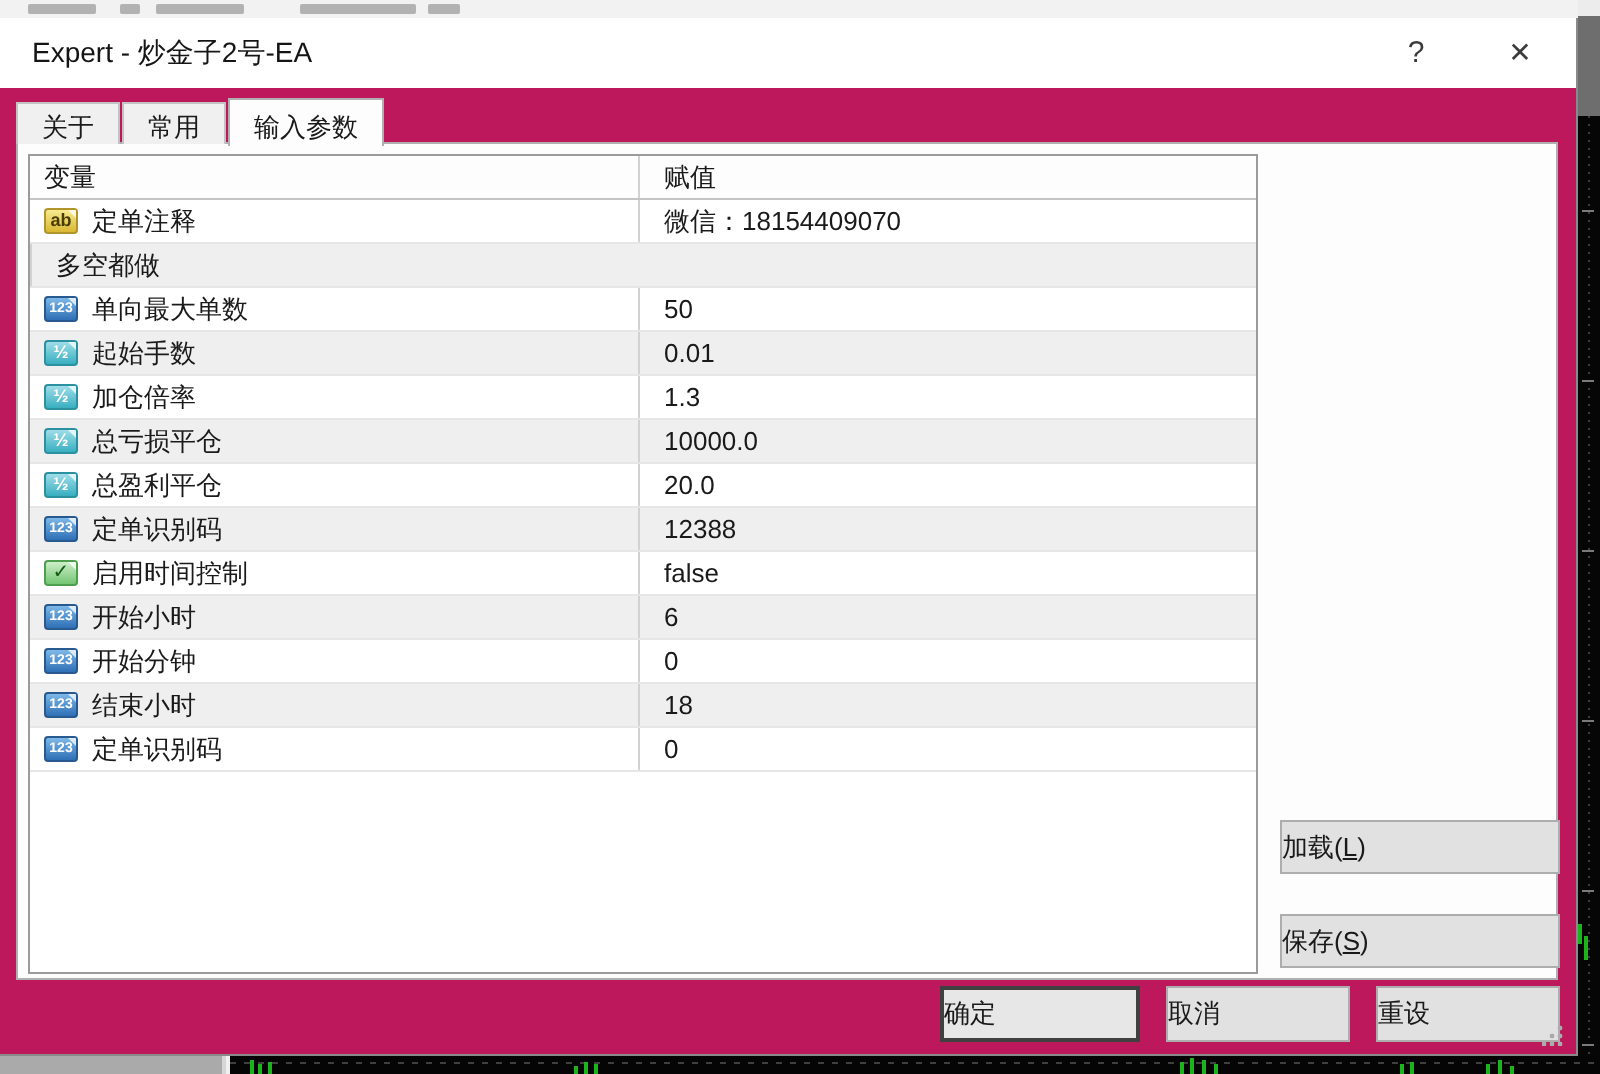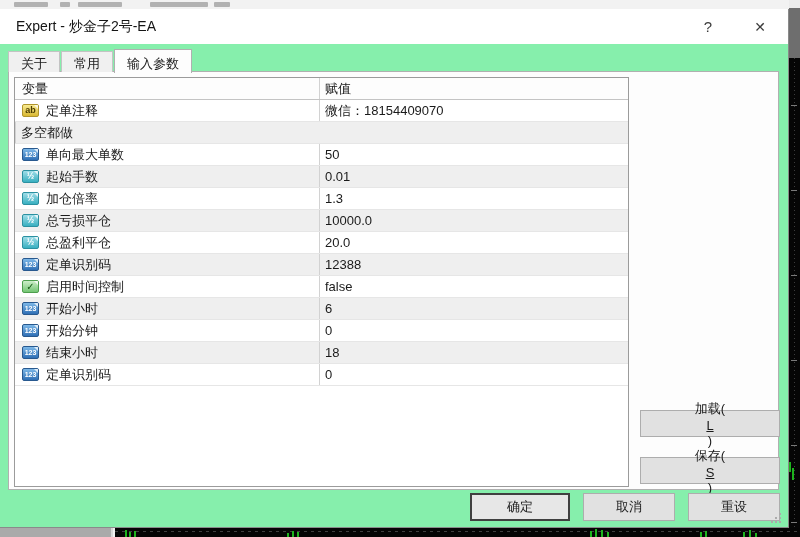--- a/index.html
+++ b/index.html
@@ -16,21 +16,21 @@
       background:repeating-linear-gradient(to bottom,#3c3c3c 0 1px,transparent 1px 4px); }
   .chart-right .tick { position:absolute; left:2px; width:6px; height:1px; background:#7a7a7a; }
   .chart-right .grn { position:absolute; background:#1db31d; width:2px; }
   .chart-bottom-left { position:absolute; left:0; top:528px; width:113px; height:9px; background:#aaaaaa; border-right:2px solid #d6d6d6; }
   .chart-bottom { position:absolute; left:115px; top:528px; width:685px; height:9px; background:#050505; overflow:hidden; }
   .chart-bottom .dash { position:absolute; left:0; top:3px; width:685px; height:1px;
       background:repeating-linear-gradient(to right,#3f3f3f 0 3px,transparent 3px 7px); }
   .chart-bottom .grn { position:absolute; bottom:0; width:2px; background:#1db31d; }
 
   
-  .dialog { position:absolute; left:0; top:9px; width:789px; height:519px; background:#86efac;
+  .dialog { position:absolute; left:0; top:9px; width:789px; height:519px; background:#be185d;
       border-right:1px solid #8a8a8a; border-bottom:1px solid #8a8a8a; }
   .titlebar { position:absolute; left:0; top:0; width:100%; height:35px; background:#ffffff; }
   .titlebar .title { position:absolute; left:16px; top:9px; font-size:14px; color:#151515; }
   .cap-btn { position:absolute; top:0; width:44px; height:35px; display:flex; align-items:center; justify-content:center;
       font-size:15px; color:#3c3c3c; cursor:default; }
   .cap-help { right:58px; }
   .cap-close { right:6px; font-size:14px; }
 
   
   .tabbar { position:absolute; left:8px; top:39px; height:24px; display:flex; align-items:flex-end; z-index:3; }
@@ -38,35 +38,35 @@
       margin-right:1px; height:21px; }
   .tab.active { background:#fdfdfd; border-color:#b0b0b0; height:24px; padding-top:5px; position:relative; top:1px; }
 
   .tabpage { position:absolute; left:8px; top:62px; width:771px; height:419px; background:#fdfdfd; border:1px solid #b0b0b0; z-index:1; }
 
   
   .ptable { position:absolute; left:14px; top:68px; width:615px; height:410px; background:#ffffff; border:1px solid #9b9b9b; z-index:4; overflow:hidden; }
   .prow { display:flex; height:22px; line-height:21px; font-size:13px; border-bottom:1px solid #e6e6e6; }
   .phead { border-bottom:1px solid #c4c4c4; background:#fdfdfd; }
   .pcol1 { width:304px; display:flex; align-items:center; padding-left:7px; overflow:hidden; white-space:nowrap; }
-  .pcol2 { flex:1; border-left:1px solid #d2d2d2; padding-left:5px; overflow:hidden; white-space:nowrap; }
+  .pcol2 { flex:1; border-left:1px solid #d2d2d2; padding-left:12px; overflow:hidden; white-space:nowrap; }
   .phead .pcol2 { border-left:1px solid #d2d2d2; }
   #rows .prow:nth-child(even) { background:#efefef; }
   .p-icon { width:17px; height:13px; border-radius:2px; margin-right:7px; flex:0 0 17px;
       display:flex; align-items:center; justify-content:center; font-weight:bold; position:relative;text-align:right; }
   .p-icon::after { content:""; position:absolute; top:0; right:0; border-style:solid; border-width:0 4px 4px 0;
       border-color:transparent rgba(255,255,255,.75) transparent transparent; }
   .t-string { background:linear-gradient(#f8ea90,#d9b832); border:1px solid #b1952c; color:#4a3c00; font-size:9px; }
   .t-int { background:linear-gradient(#7db8e8,#2f6fb5); border:1px solid #28598f; color:#ffffff; font-size:7px; letter-spacing:0; }
   .t-double { background:linear-gradient(#9fdde8,#38afc0); border:1px solid #2b91a1; color:#ffffff; font-size:9px; }
   .t-bool { background:linear-gradient(#cdeec9,#73c573); border:1px solid #4d9e4d; color:#145c14; font-size:10px; }
 
   
   .btn { position:absolute; background:#e1e1e1; border:1px solid #adadad; font-size:13px; color:#1a1a1a;
-      display:flex; align-items:center; justify-content:center; cursor:default; z-index:5;flex-direction:column; }
+      display:flex; align-items:center; cursor:default; z-index:5; }
   .btn .mn { text-decoration:underline; }
   .btn-load { left:640px; top:401px; width:140px; height:27px; }
   .btn-save { left:640px; top:448px; width:140px; height:27px; }
   .btn-ok { left:470px; top:484px; width:100px; height:28px; border:2px solid #404040; background:#e7e7e7; }
   .btn-cancel { left:583px; top:484px; width:92px; height:28px; }
   .btn-reset { left:688px; top:484px; width:92px; height:28px; }
 
   .grip { position:absolute; right:6px; bottom:4px; width:11px; height:11px; z-index:6;
       background:
         radial-gradient(circle at 9px 2px,  #ababab 1.2px, transparent 1.3px),

